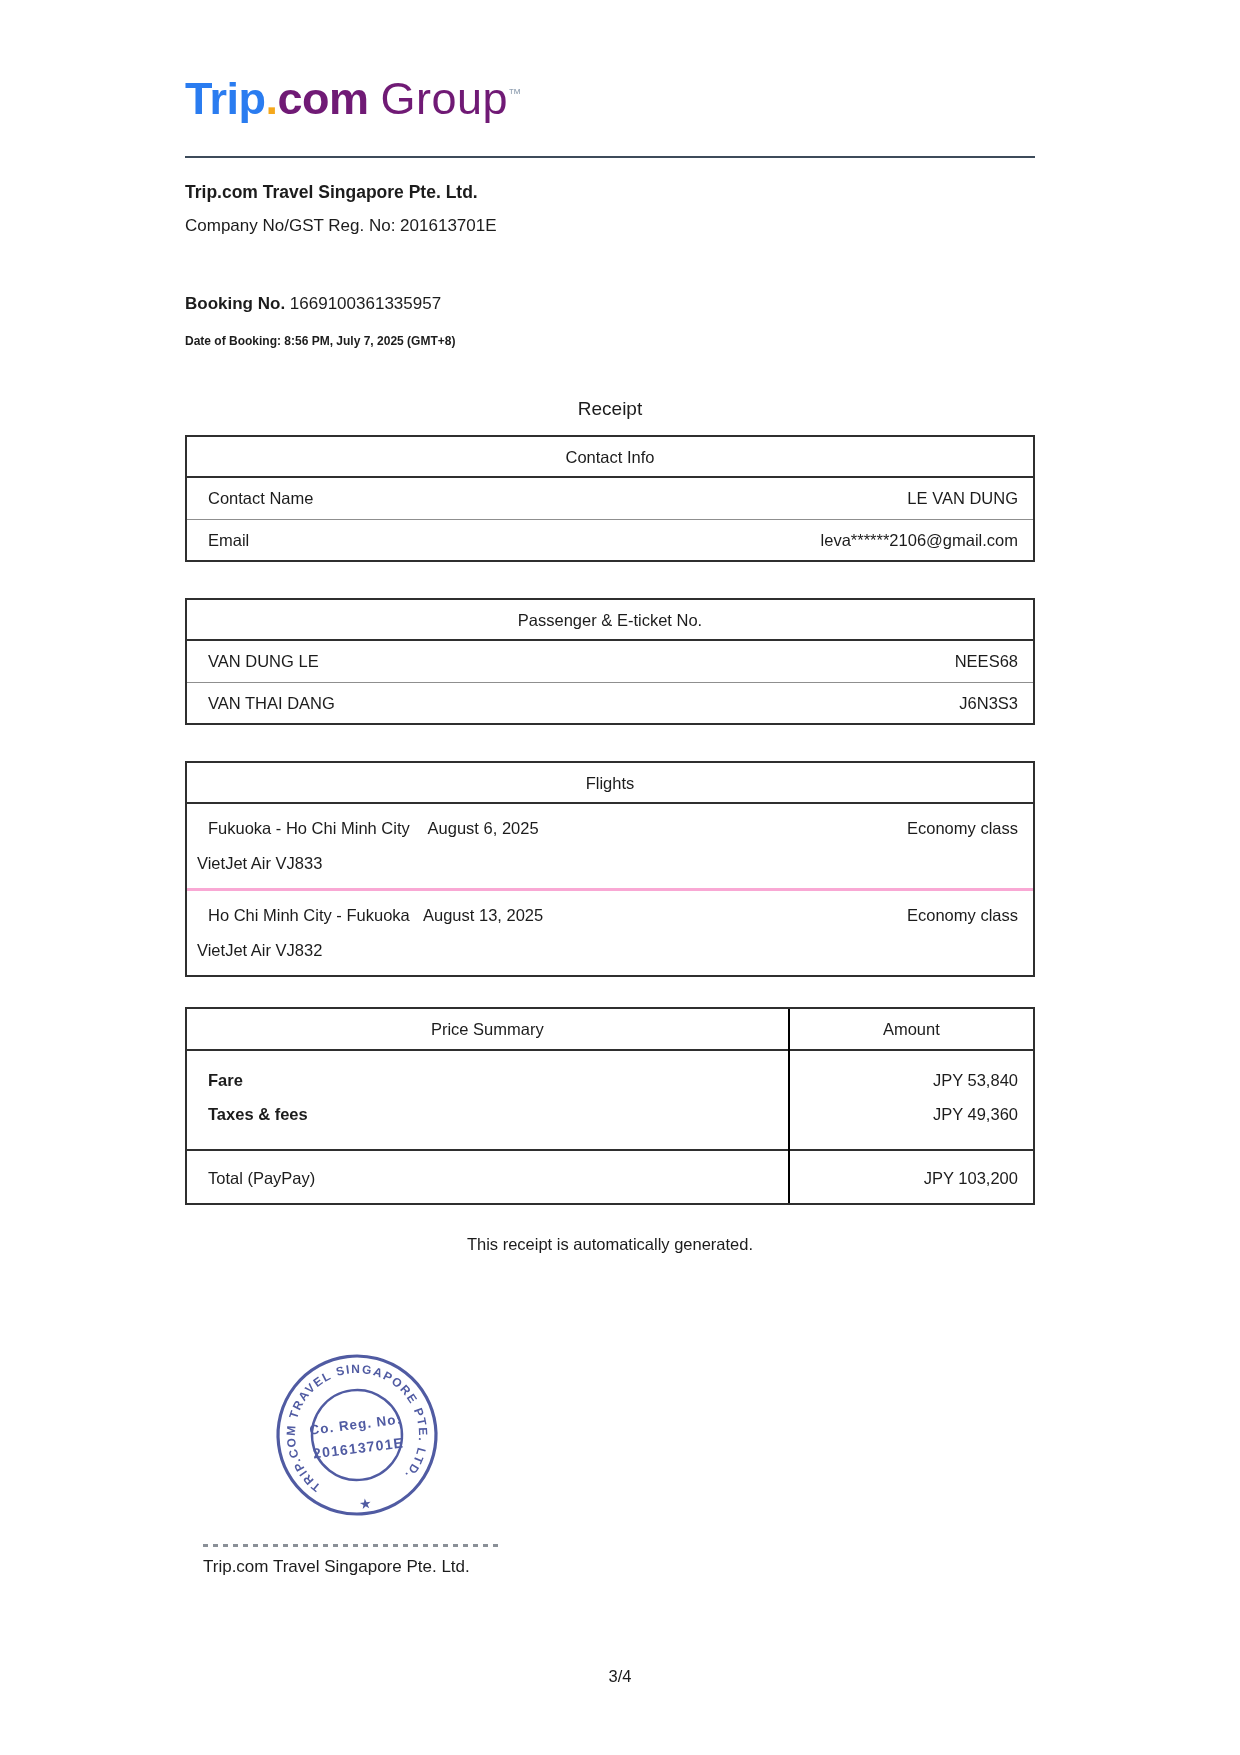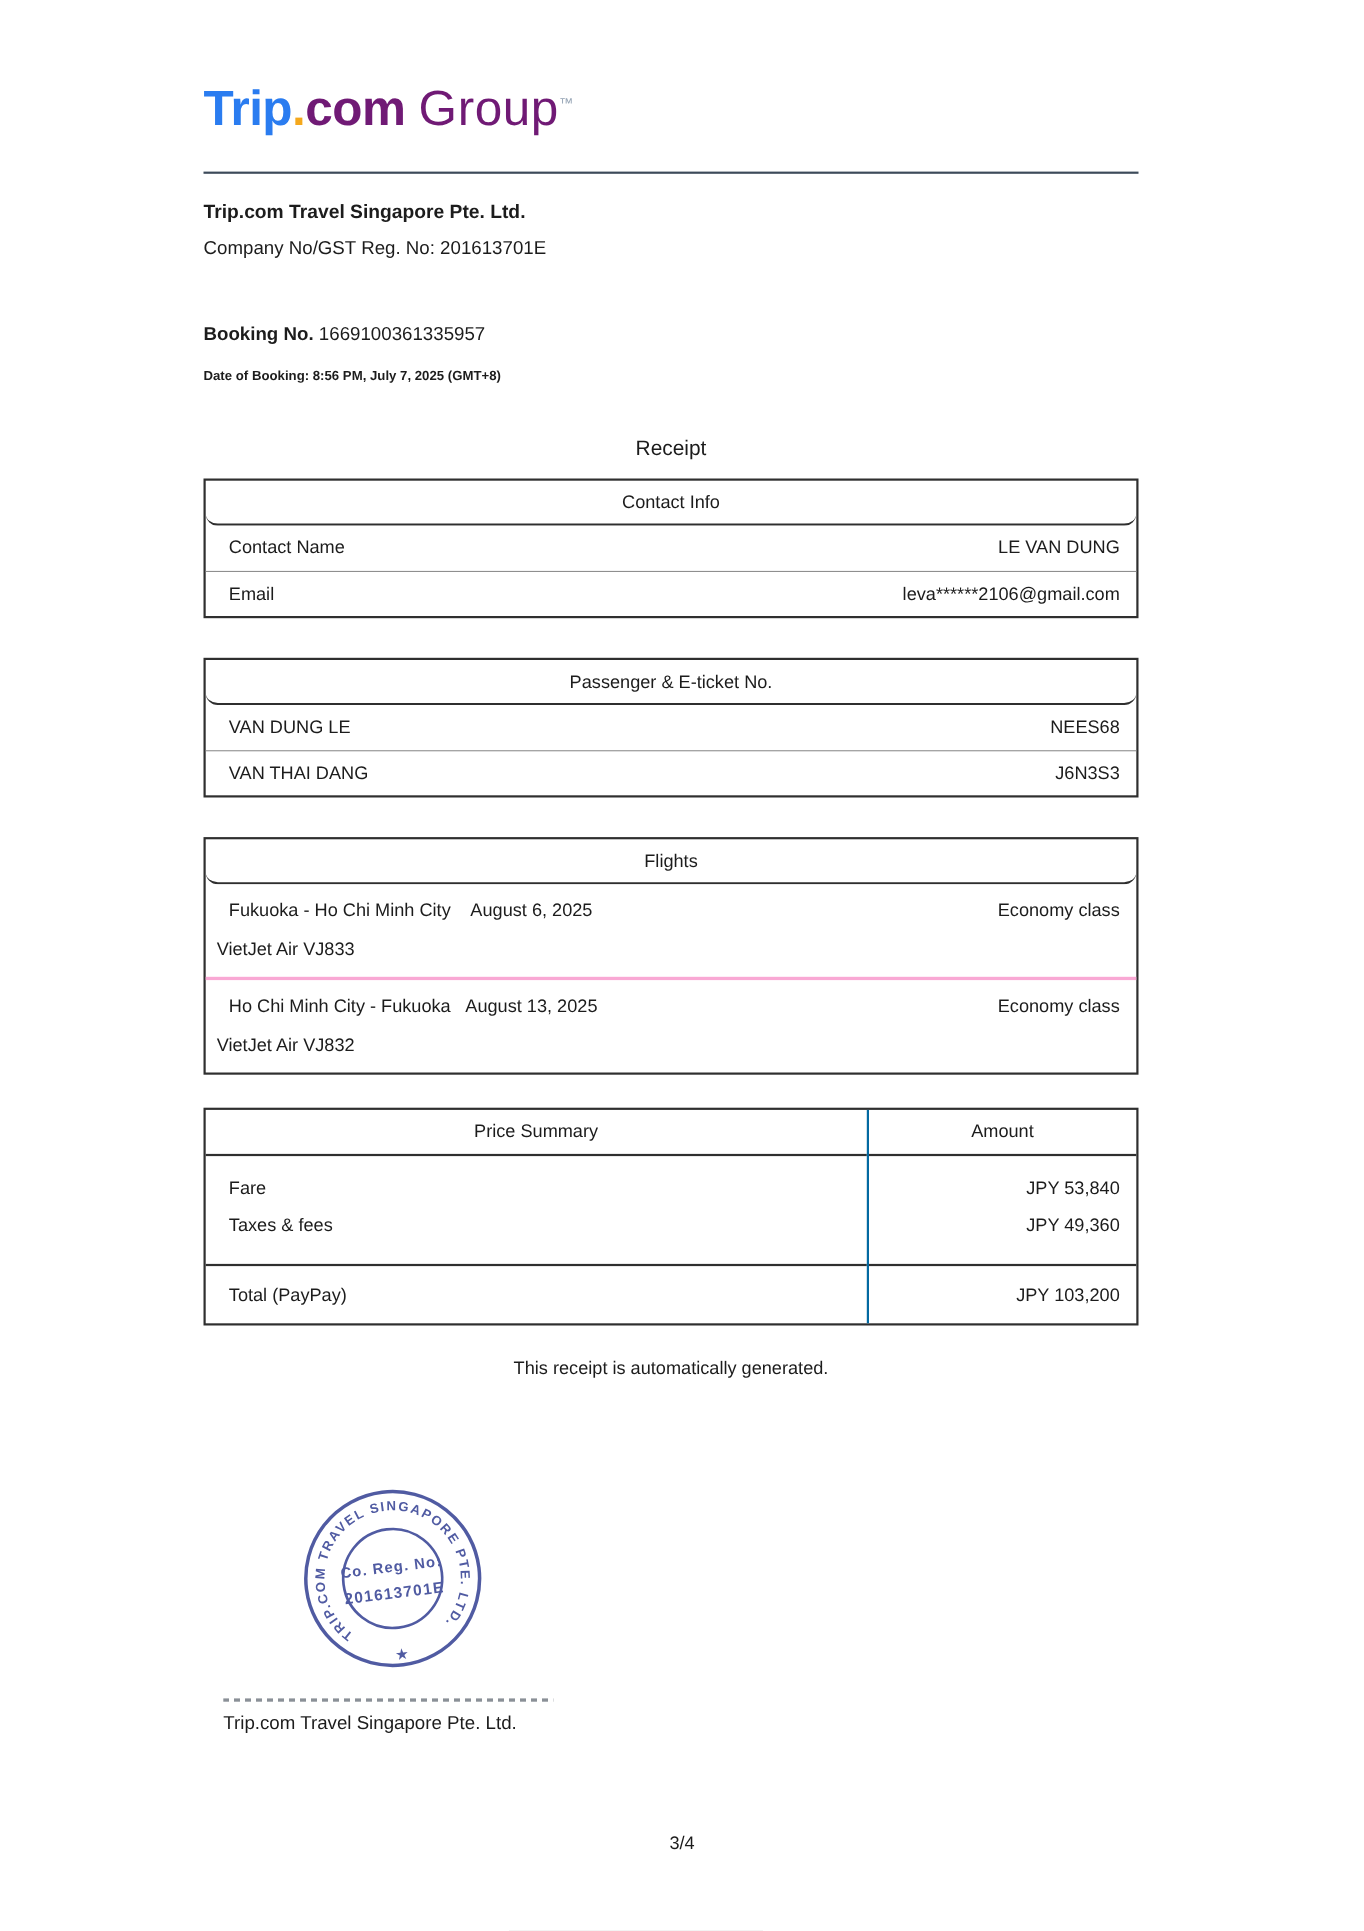--- a/index.html
+++ b/index.html
@@ -23,44 +23,44 @@
 
   .booking-no   { margin-top:58px; font-size:17px; line-height:20px; }
   .booking-no .lbl { font-weight:bold; }
   .booking-date { margin-top:17px; font-size:12px; line-height:20px; font-weight:bold; }
 
   .receipt-title { margin-top:46px; font-size:19px; line-height:23px; text-align:center; }
 
   
   .tbl { border:2px solid #2f2f2f; margin-top:15px; }
   .tbl-header { height:41px; line-height:41px; text-align:center;
-                font-size:16.5px; border-bottom:2px solid #2f2f2f;border-radius:11px; }
+                font-size:16.5px; border-bottom:2px solid #2f2f2f; }
   .kv-row { display:flex; justify-content:space-between; height:41px; line-height:41px;
             padding:0 15px 0 21px; font-size:16.5px; }
   .kv-row + .kv-row { border-top:1px solid #8f8f8f; }
 
   .tbl.passenger { margin-top:36px; }
 
   
   .tbl.flights { margin-top:36px; }
   .flight-row { display:grid; grid-template-columns:25% 20% 55%; padding:7px 0; font-size:16.5px; }
   .flight-row + .flight-row { border-top:3px solid #f9a8d4; }
   .fcol-route { padding-left:21px; line-height:35px; grid-row:1 / span 2; grid-column:1; white-space:nowrap; }
   .fcol-date  { grid-column:2; text-align:center; line-height:35px; white-space:nowrap; }
   .fcol-class { grid-column:3; text-align:right; padding-right:15px; line-height:35px; }
   .fcol-airline { grid-column:1; padding-left:10px; line-height:35px; }
 
   
   .tbl.price { margin-top:30px; }
   .price-grid { display:grid; grid-template-columns:71% 29%; }
-  .price-grid .amount-col { border-left:2px solid #0369a1; }
+  .price-grid .amount-col { border-left:2px solid #000000; }
   .price-head { height:40px; line-height:40px; text-align:center; font-size:16.5px; }
   .price-body { border-top:2px solid #2f2f2f; padding:12px 0 18px; font-size:16.5px; }
   .price-body .line { line-height:34px; }
-  .price-body.left .line { padding-left:21px; }
+  .price-body.left .line { padding-left:21px;font-weight:bold; }
   .price-body.right .line { text-align:right; padding-right:15px; }
   .price-total { border-top:2px solid #2f2f2f; height:54px; line-height:54px; font-size:16.5px; }
   .price-total.left { padding-left:21px; }
   .price-total.right { text-align:right; padding-right:15px; }
 
   .auto-note { margin-top:30px; font-size:16.5px; line-height:19px; text-align:center; }
 
   
   .stamp { position:absolute; left:262px; top:1340px; width:190px; height:190px; opacity:0.9; }
 

